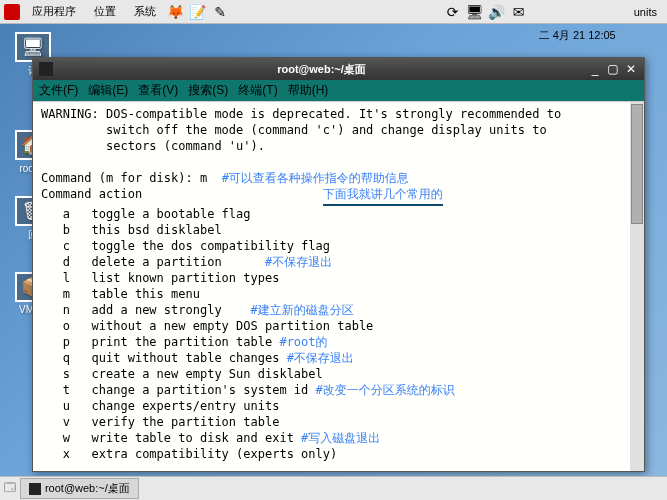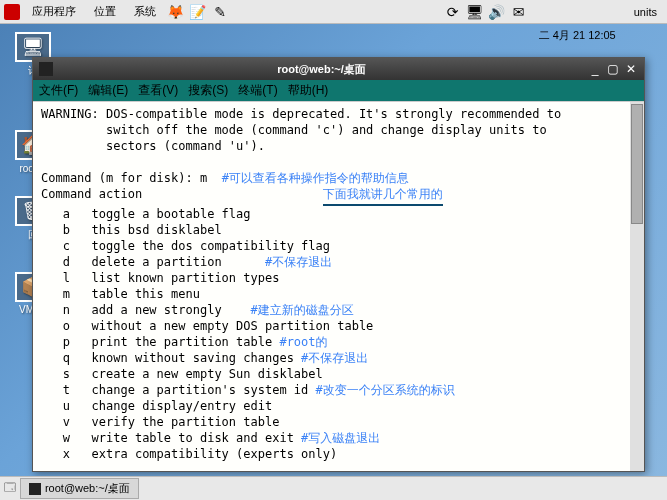--- a/index.html
+++ b/index.html
@@ -77,24 +77,24 @@
 <span>Command action</span>                         <span class="anno underline-red">下面我就讲几个常用的</span>
 <span>   a   toggle a bootable flag</span>
 <span>   b   this bsd disklabel</span>
 <span>   c   toggle the dos compatibility flag</span>
 <span>   d   delete a partition      </span><span class="anno">#不保存退出</span>
 <span>   l   list known partition types</span>
 <span>   m   table this menu</span>
 <span>   n   add a new strongly    </span><span class="anno">#建立新的磁盘分区</span>
 <span>   o   without a new empty DOS partition table</span>
 <span>   p   print the partition table </span><span class="anno">#root的</span>
-<span>   q   known without saving changes </span><span class="anno">#不保存退出</span>
+<span>   q   quit without table changes </span><span class="anno">#不保存退出</span>
 <span>   s   create a new empty Sun disklabel</span>
 <span>   t   change a partition's system id </span><span class="anno">#改变一个分区系统的标识</span>
-<span>   u   change display/entry edit</span>
+<span>   u   change experts/entry units</span>
 <span>   v   verify the partition table</span>
 <span>   w   write table to disk and exit </span><span class="anno">#写入磁盘退出</span>
 <span>   x   extra compatibility (experts only)</span>
 
 
 <div class="scrollbar"><div class="scroll-thumb"></div></div></div>
 </div>
 
 <div class="panel-bottom">
   <span class="tray-icon">🗔</span>

